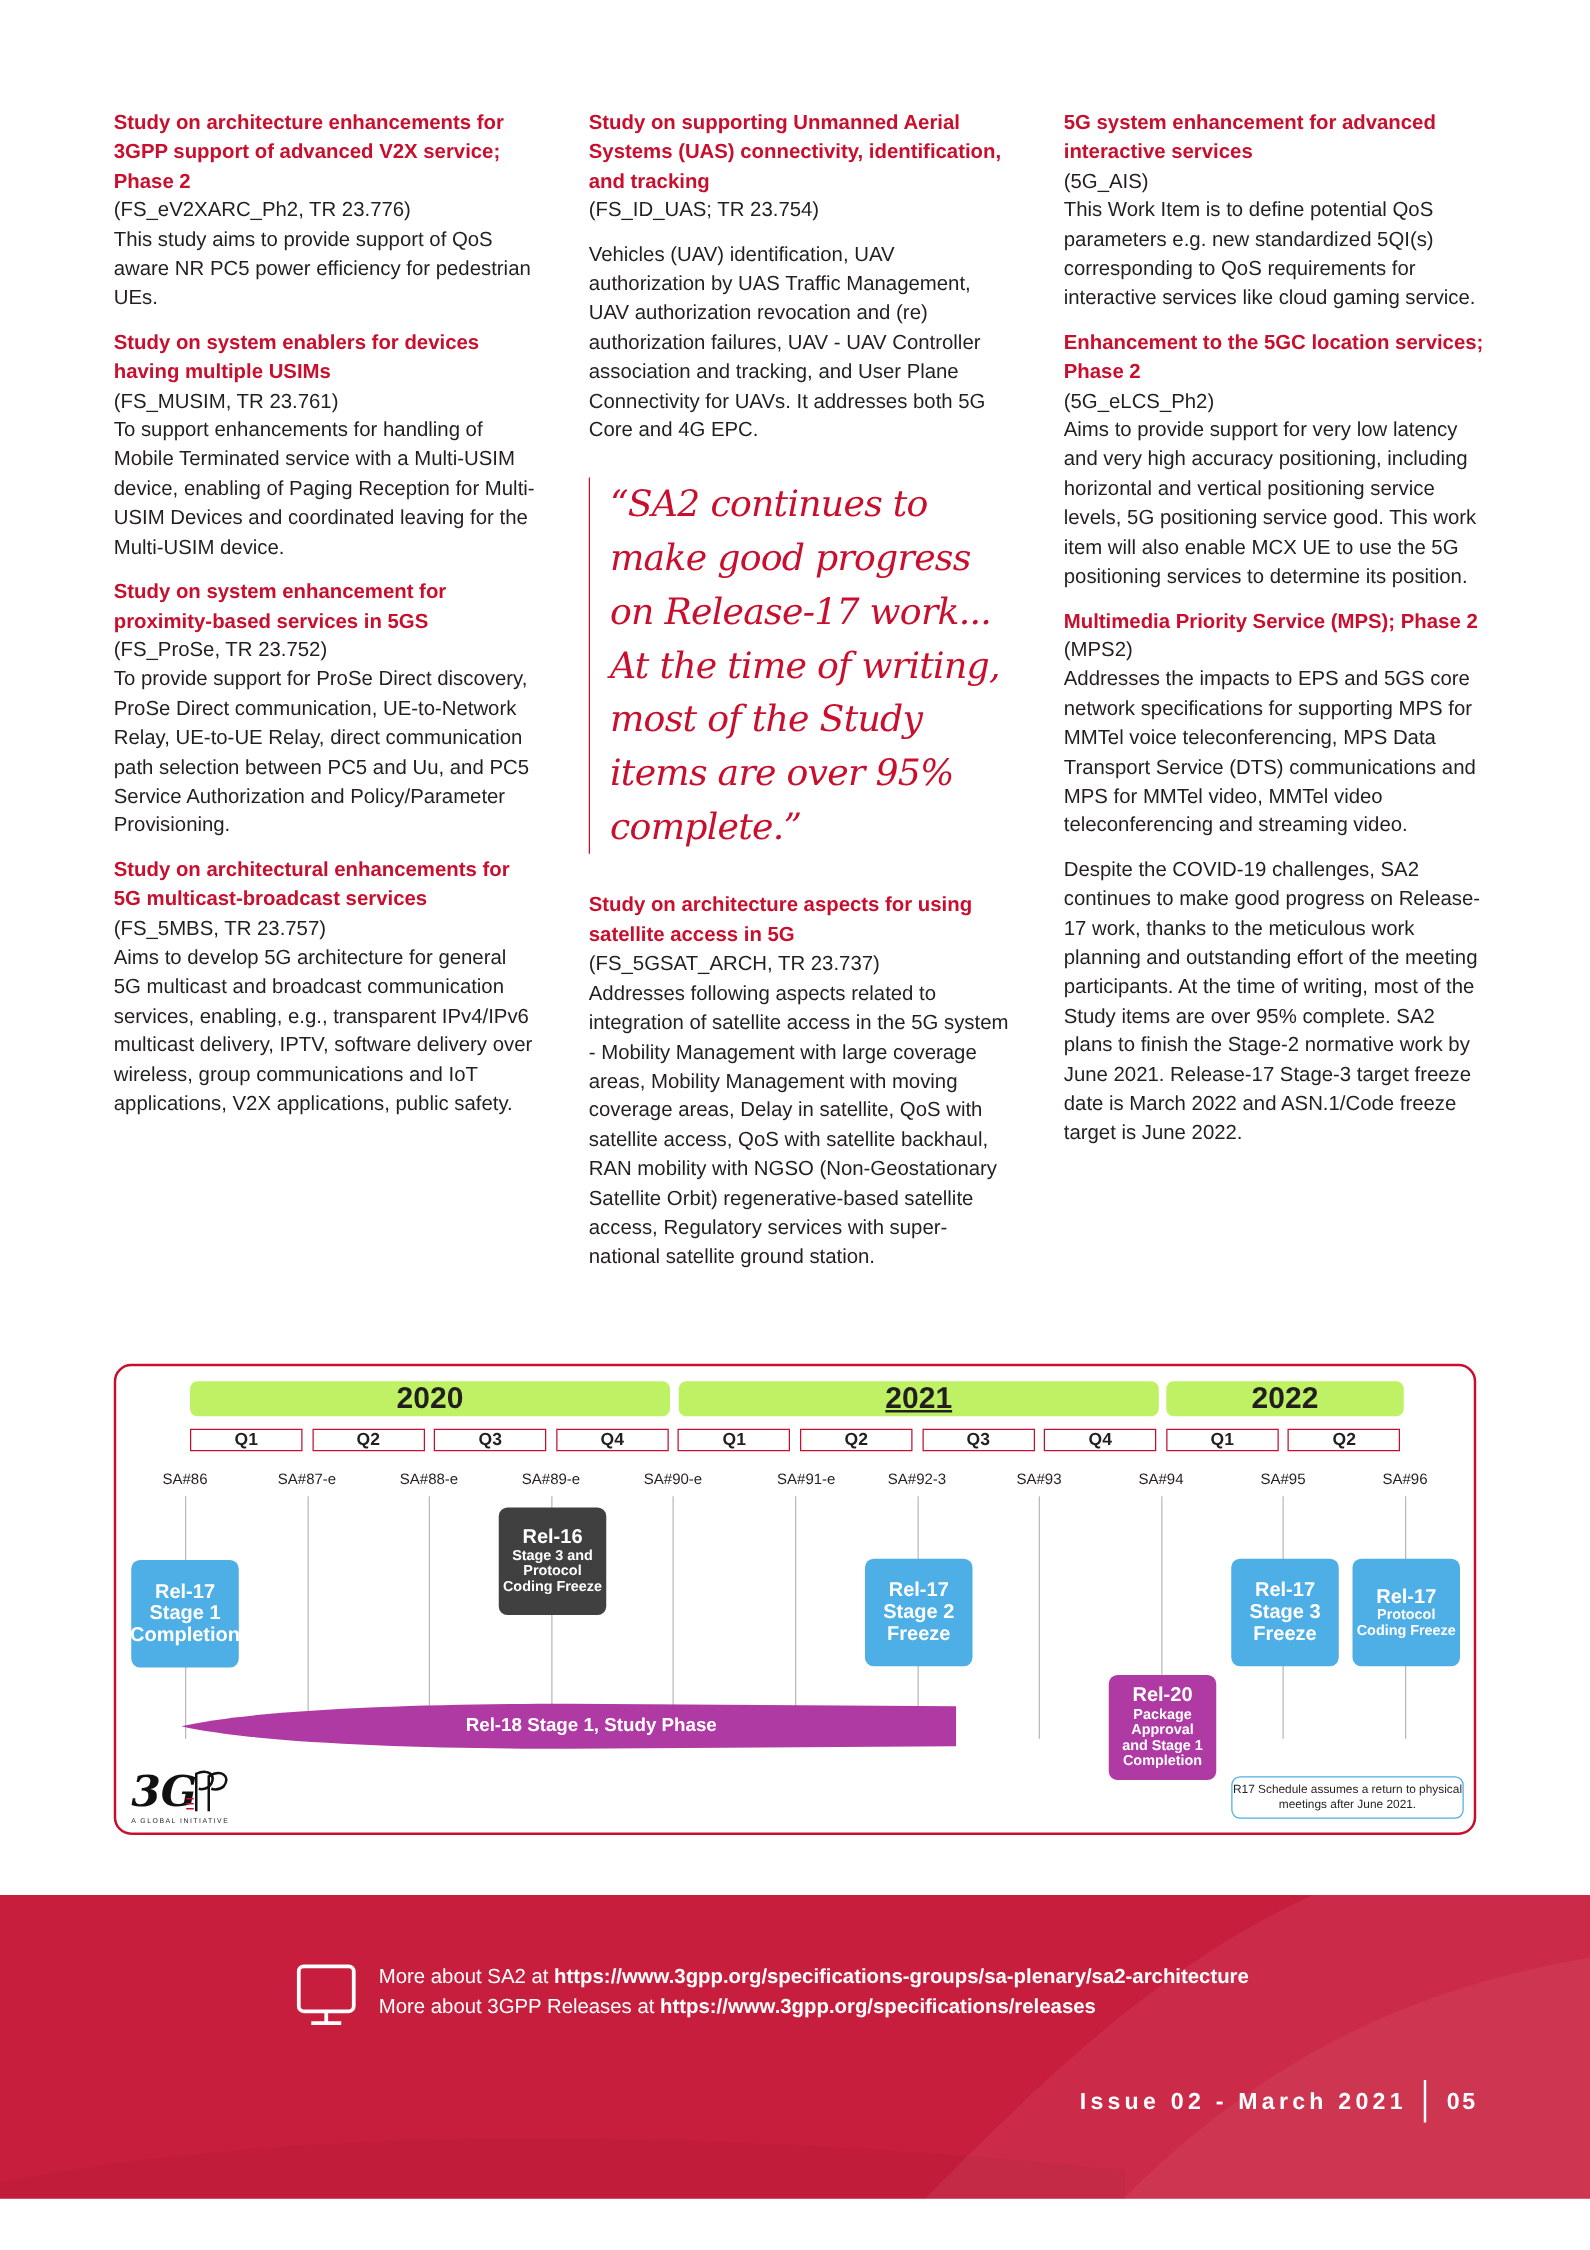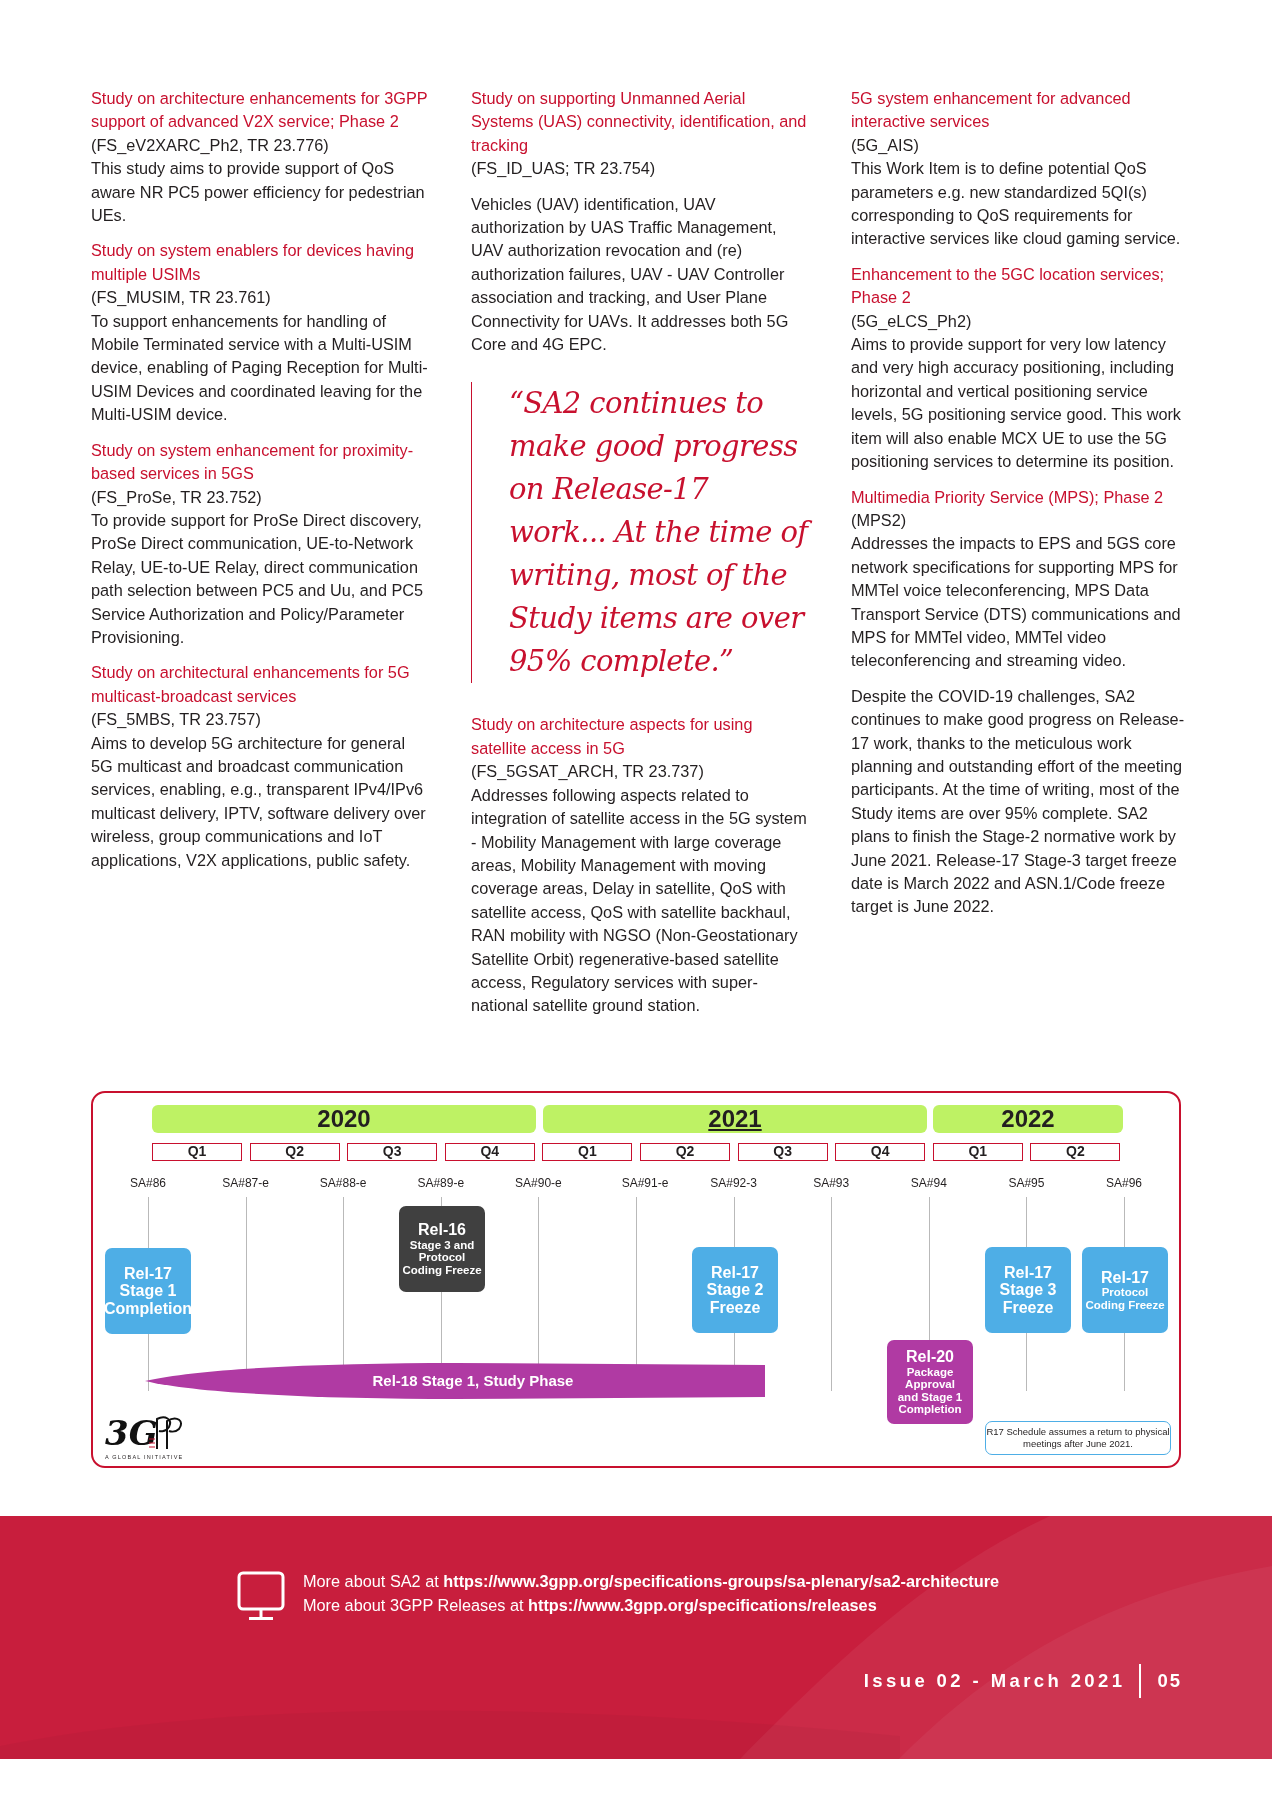--- a/index.html
+++ b/index.html
@@ -5,29 +5,29 @@
   * { box-sizing: border-box; margin: 0; padding: 0; }
   html, body { width: 1272px; height: 1800px; background: #ffffff; overflow: hidden; }
   body { position: relative; font-family: "Liberation Sans", "DejaVu Sans", sans-serif; color: #231f20; }
 
   .col { position: absolute; top: 87px; width: 340px; font-size: 16.3px; line-height: 23.4px; }
   .col-1 { left: 91px; }
   .col-2 { left: 471px; }
   .col-3 { left: 851px; }
 
   .item { margin-bottom: 12px; }
-  .item-title { color: #c8102e; font-weight: normal; }
+  .item-title { color: #c8102e; font-weight: bold; }
   .item-code { }
   .item-body { }
   .para-gap { margin-top: 12px; }
 
   .quote {
     position: relative;
     margin: 26px 0 30px 0;
-    padding-left: 37px;
+    padding-left: 16px;
     border-left: 1.5px solid #c8102e;
     font-family: "DejaVu Serif", "Liberation Serif", serif;
     font-style: italic;
     color: #c8102e;
     font-size: 29px;
     line-height: 43px;
     letter-spacing: -0.6px;
   }
 
   

